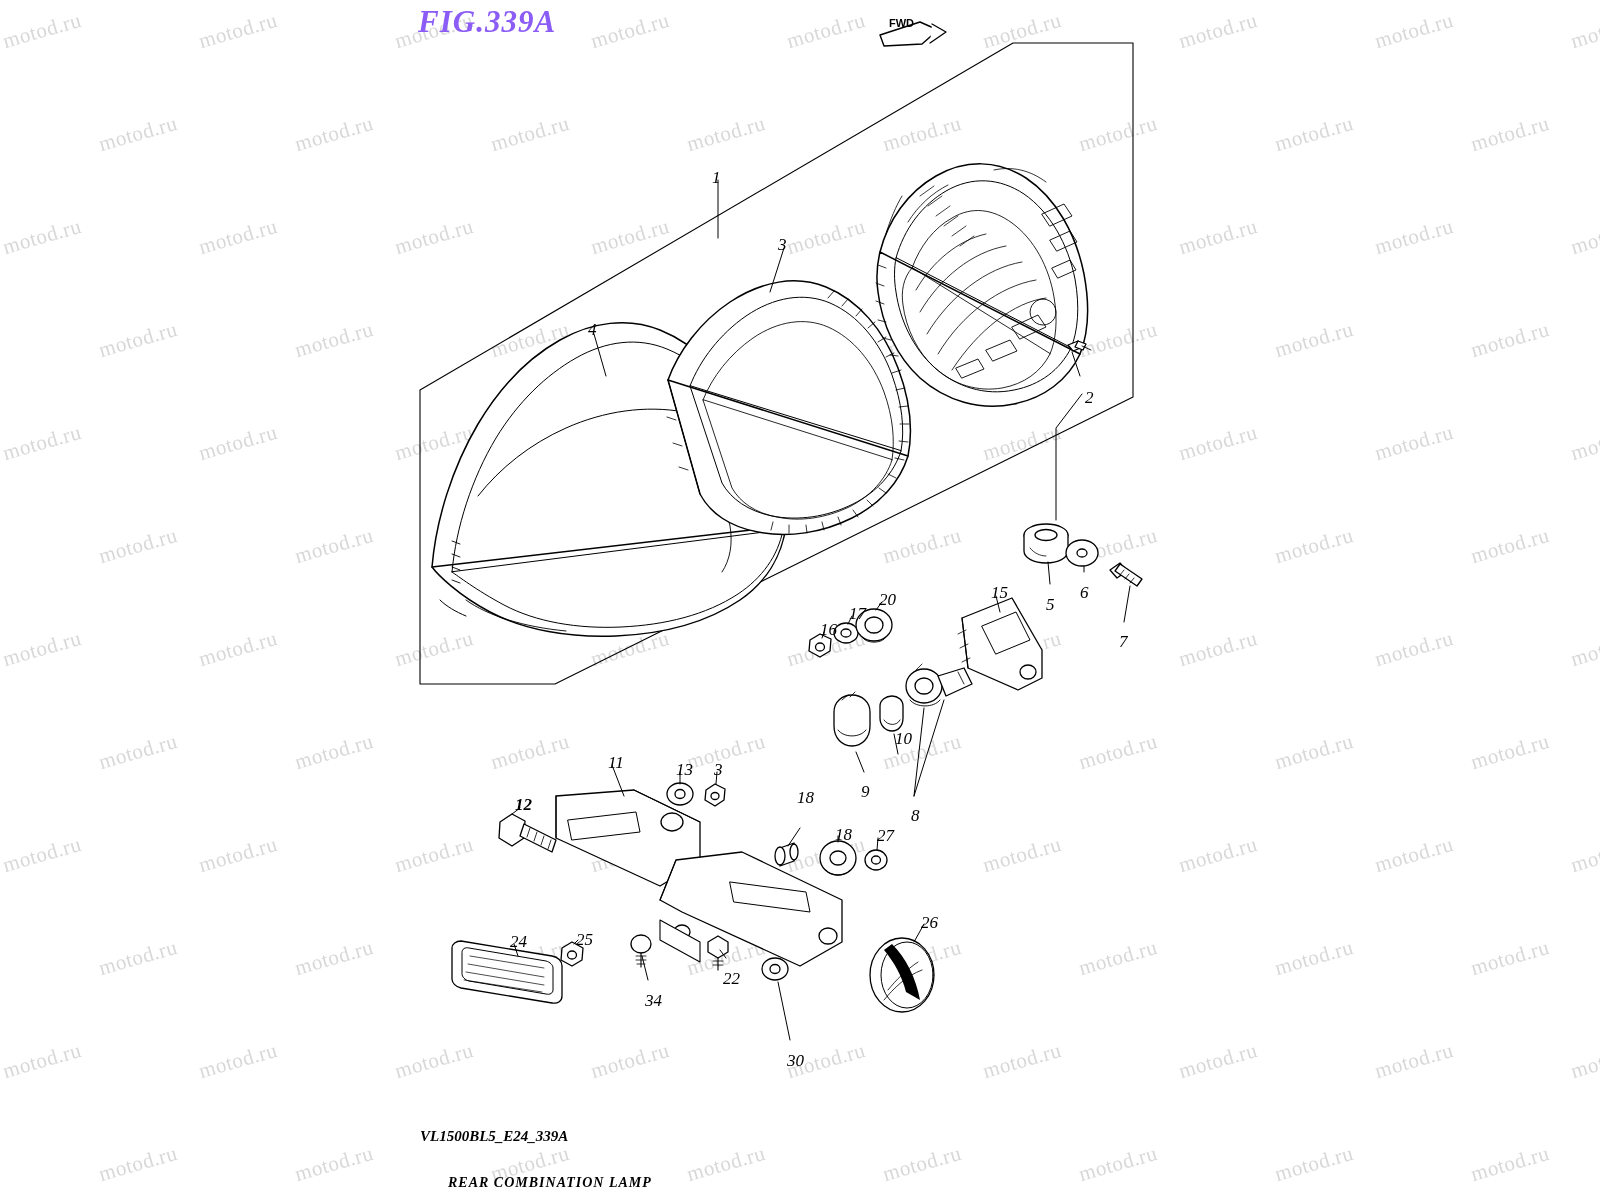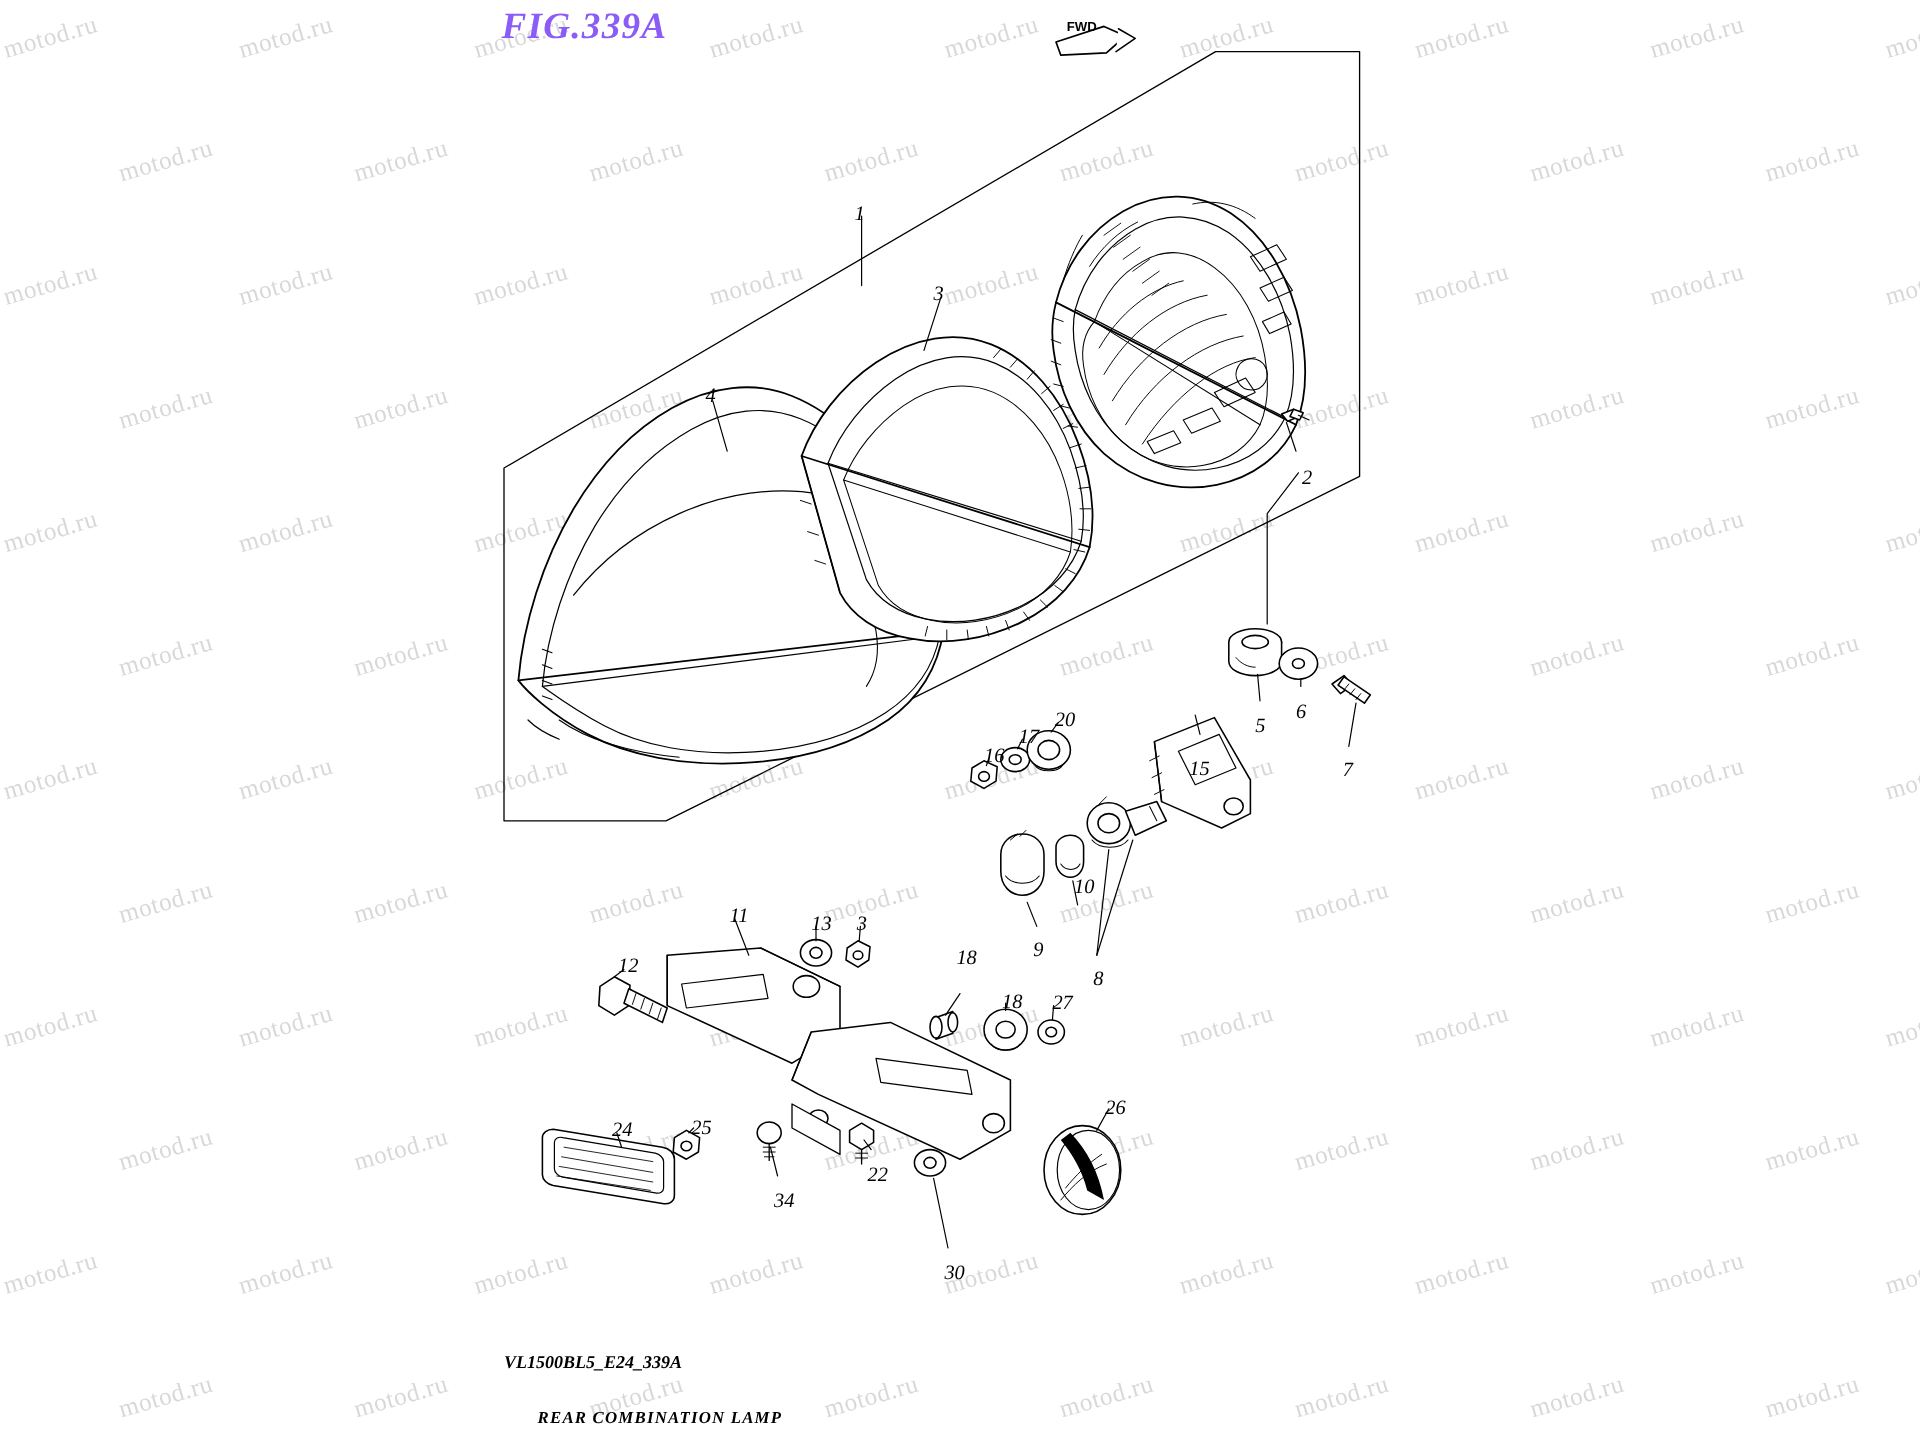--- a/index.html
+++ b/index.html
@@ -503,24 +503,24 @@
       <div class="callout" style="left: 1085px; top: 388px;">2</div>
       <div class="callout" style="left: 778px; top: 235px;">3</div>
       <div class="callout" style="left: 588px; top: 320px;">4</div>
       <div class="callout" style="left: 1046px; top: 595px;">5</div>
       <div class="callout" style="left: 1080px; top: 583px;">6</div>
       <div class="callout" style="left: 1119px; top: 632px;">7</div>
       <div class="callout" style="left: 911px; top: 806px;">8</div>
       <div class="callout" style="left: 861px; top: 782px;">9</div>
       <div class="callout" style="left: 895px; top: 729px;">10</div>
       <div class="callout" style="left: 608px; top: 753px;">11</div>
-      <div class="callout" style="left: 515px; top: 795px;">12</div>
+      <div class="callout" style="left: 515px; top: 795px; font-weight: bold;">12</div>
       <div class="callout" style="left: 676px; top: 760px;">13</div>
       <div class="callout" style="left: 714px; top: 760px;">3</div>
-      <div class="callout" style="left: 991px; top: 583px; margin-top: 48px;">15</div>
+      <div class="callout" style="left: 991px; top: 583px;">15</div>
       <div class="callout" style="left: 820px; top: 620px;">16</div>
       <div class="callout" style="left: 849px; top: 604px;">17</div>
       <div class="callout" style="left: 797px; top: 788px;">18</div>
       <div class="callout" style="left: 835px; top: 825px;">18</div>
       <div class="callout" style="left: 879px; top: 590px;">20</div>
       <div class="callout" style="left: 645px; top: 991px;">34</div>
       <div class="callout" style="left: 723px; top: 969px;">22</div>
       <div class="callout" style="left: 877px; top: 826px;">27</div>
       <div class="callout" style="left: 510px; top: 932px;">24</div>
       <div class="callout" style="left: 576px; top: 930px;">25</div>

